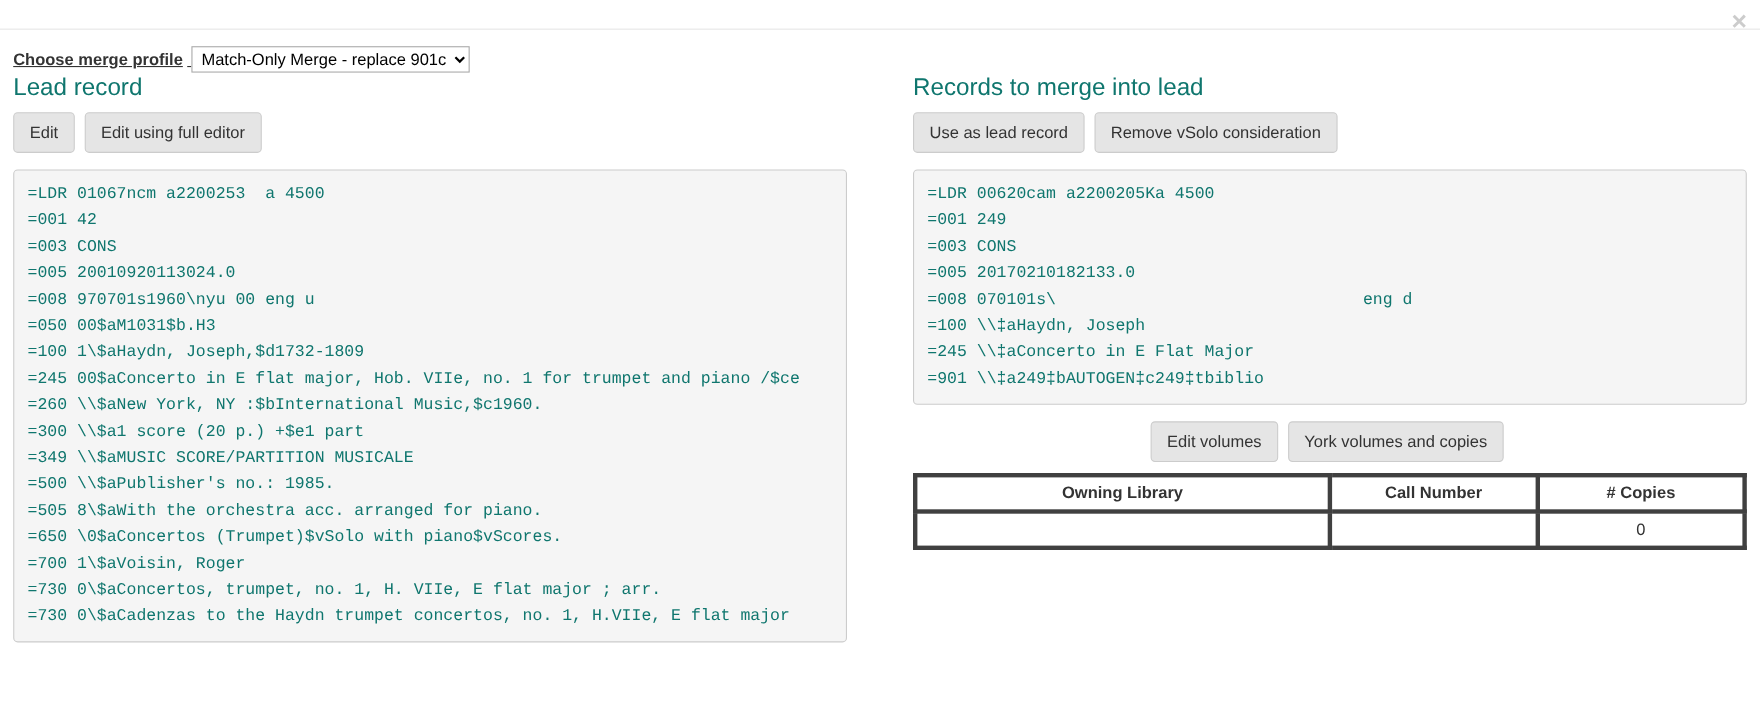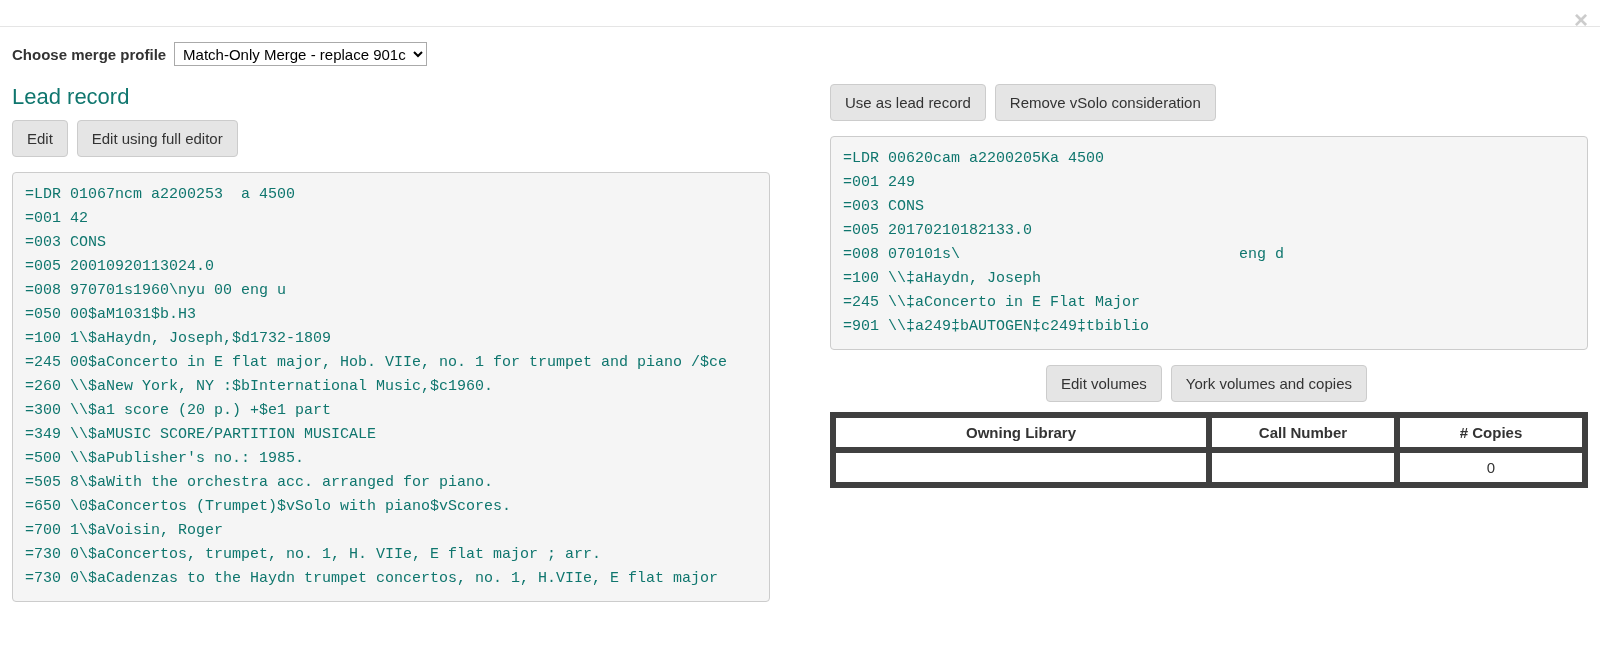--- a/index.html
+++ b/index.html
@@ -32,21 +32,21 @@
     font-size: 24px;
     line-height: 1;
     color: #ccc;
     font-weight: bold;
     cursor: pointer;
   }
   .modal-body {
     padding: 15px 12px;
   }
   .profile-row {
-    margin-bottom: 18px;
+    text-decoration: underline;
   }
   .profile-label {
     font-weight: bold;
     font-size: 15px;
     margin-right: 4px;
   }
   .profile-select {
     font-size: 15px;
     padding: 1px 4px;
     border: 1px solid #aaa;
@@ -94,21 +94,21 @@
     white-space: pre;
     overflow: hidden;
     color: #0f766e;
   }
   .vol-table {
     width: 100%;
     border-collapse: collapse;
     font-size: 15px;
   }
   .vol-table th, .vol-table td {
-    border: 6px solid #404040;
+    border: 4px solid #404040;
     padding: 6px 8px;
     text-align: center;
     font-weight: bold;
   }
   .vol-table td { font-weight: normal; }
 </style>
 </head>
 <body>
 
 <div class="modal-header">
@@ -145,20 +145,21 @@
 =349 \\$aMUSIC SCORE/PARTITION MUSICALE
 =500 \\$aPublisher's no.: 1985.
 =505 8\$aWith the orchestra acc. arranged for piano.
 =650 \0$aConcertos (Trumpet)$vSolo with piano$vScores.
 =700 1\$aVoisin, Roger
 =730 0\$aConcertos, trumpet, no. 1, H. VIIe, E flat major ; arr.
 =730 0\$aCadenzas to the Haydn trumpet concertos, no. 1, H.VIIe, E flat major</pre>
     </div>
 
     <div class="col">
+      <h3 class="section-heading">Records to merge into lead</h3>
       <div class="btn-row">
         <button class="btn">Use as lead record</button>
         <button class="btn">Remove vSolo consideration</button>
       </div>
       <pre class="marc-pre" id="merge-marc">=LDR 00620cam a2200205Ka 4500
 =001 249
 =003 CONS
 =005 20170210182133.0
 =008 070101s\                               eng d
 =100 \\‡aHaydn, Joseph

